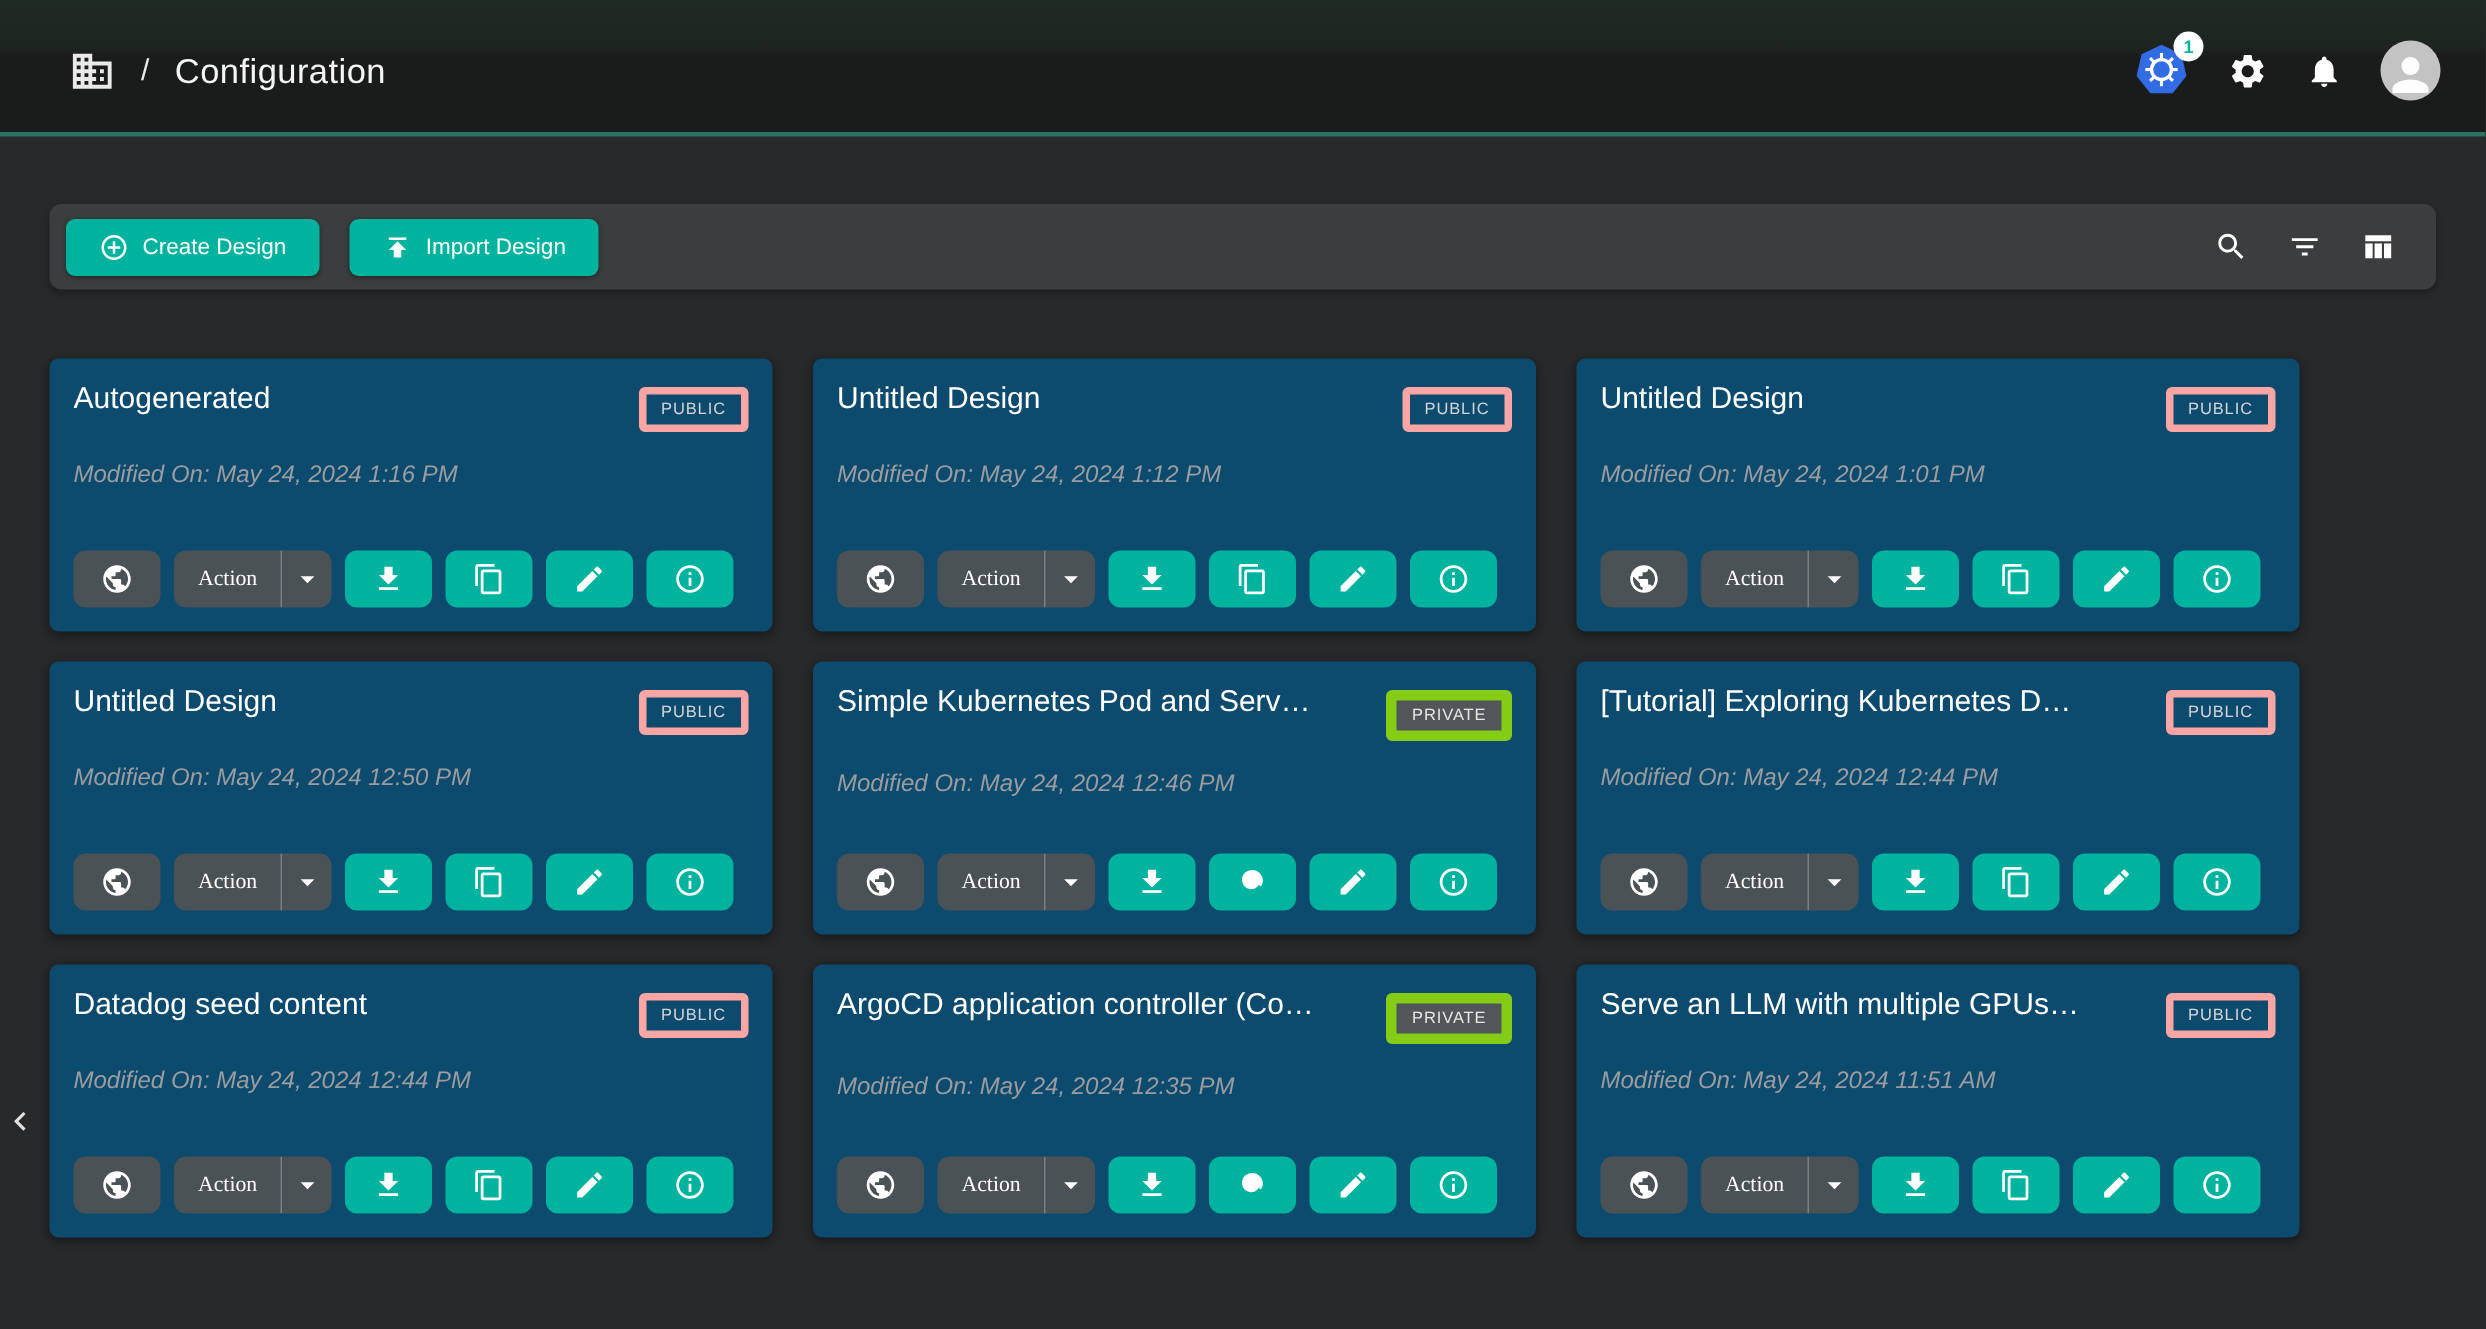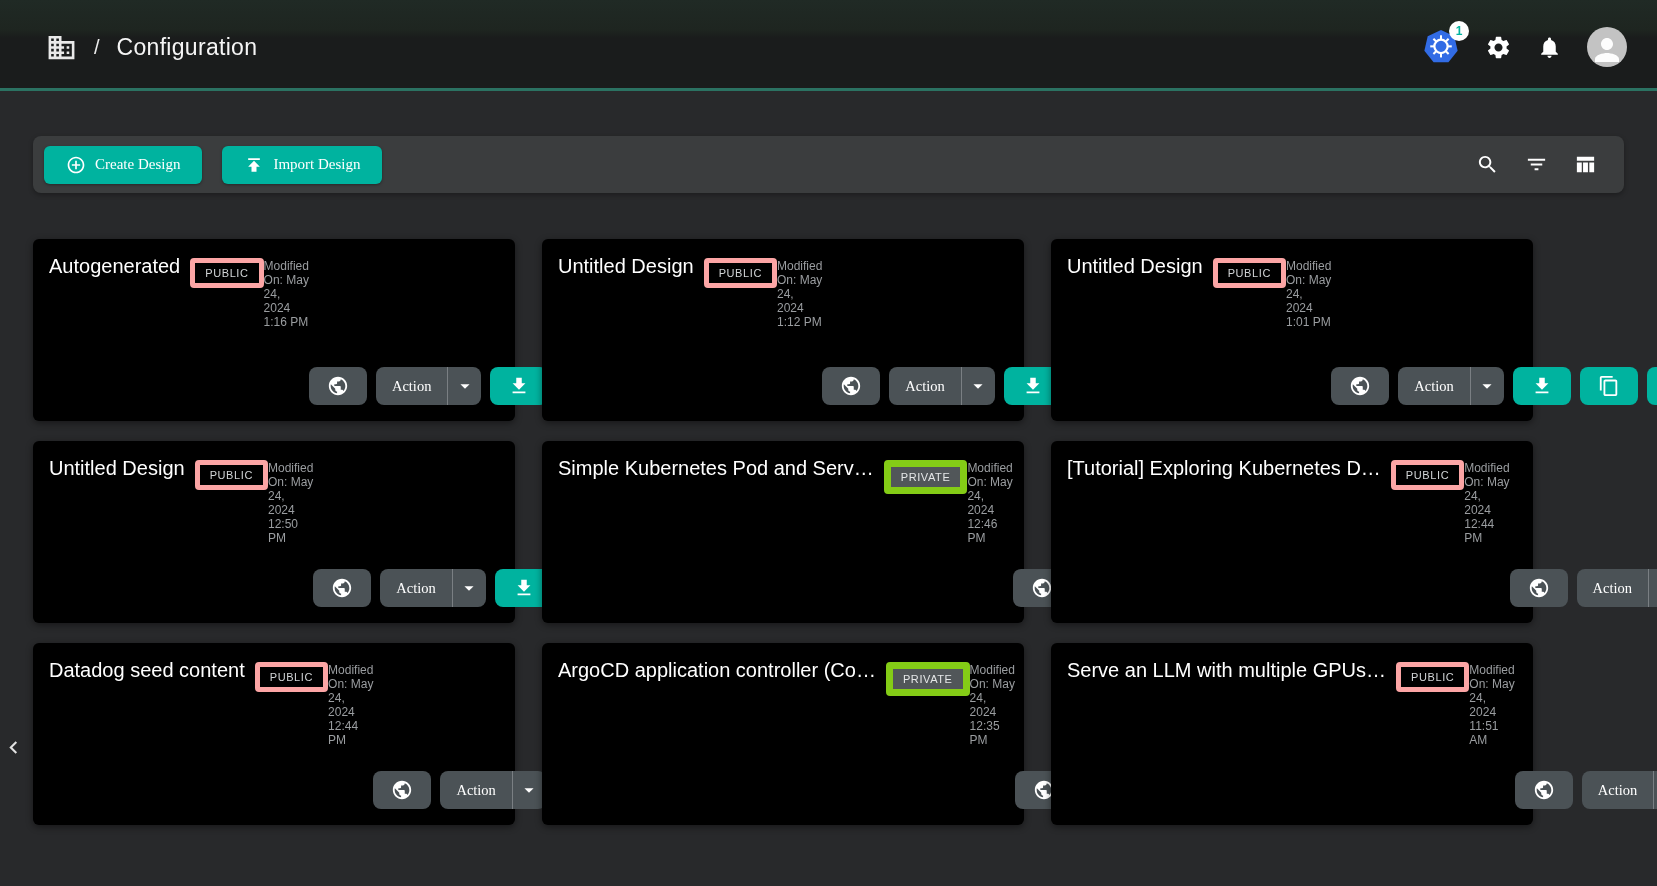--- a/index.html
+++ b/index.html
@@ -26,40 +26,40 @@
   .hicon{color:#fff;cursor:pointer}
   .hicon svg{width:27px;height:27px}
   .bell svg{width:25px;height:25px}
   .avatar{width:40px;height:40px;border-radius:50%;background:#c3c3c3;overflow:hidden;
     display:flex;align-items:center;justify-content:center;cursor:pointer}
   .avatar svg{width:36px;height:36px;fill:#fdfdfd;transform:translateY(3px)}
 
   
   .toolbar{margin:45px 33px 0;height:57px;background:#3b3d3e;border-radius:8px;
     display:flex;align-items:center;padding:0 27px 0 11px;box-shadow:0 2px 5px rgba(0,0,0,.3)}
-  .btn{border:none;cursor:pointer;font-family:Liberation Serif, serif}
+  .btn{border:none;cursor:pointer;font-family:Liberation Sans, sans-serif}
   .btn.teal{background:var(--accent,#00B39F);color:#fff}
   .btn.labeled{height:38px;border-radius:6px;display:flex;align-items:center;gap:9px;
     font-size:15px;padding:0 22px;margin-right:20px;box-shadow:0 1px 3px rgba(0,0,0,.35)}
   .btn-ic svg{width:20px;height:20px;fill:currentColor}
   .t-right{margin-left:auto;display:flex;align-items:center;gap:26px;color:#fff}
   .ticon{cursor:pointer}
   .ticon svg{width:23px;height:23px;fill:currentColor}
 
   
   .grid{margin:46px 0 0 33px;width:1500px;display:grid;
     grid-template-columns:repeat(3,482px);grid-auto-rows:182px;gap:20px 27px}
-  .card{background:#000000;border-radius:6px;padding:16px 16px 16px;display:flex;
-    flex-direction:row;box-shadow:0 2px 7px rgba(0,0,0,.45);cursor:pointer}
+  .card{background:#0c4a6e;border-radius:6px;padding:16px 16px 16px;display:flex;
+    flex-direction:column;box-shadow:0 2px 7px rgba(0,0,0,.45);cursor:pointer}
   .card-top{display:flex;align-items:flex-start;justify-content:space-between;gap:10px}
   .card-title{font-size:20px;color:#fff;white-space:nowrap;overflow:hidden;max-width:365px}
   .badge{flex:none;font-size:11px;letter-spacing:.6px;padding:4px 10px;border-radius:4px;margin-top:3px}
   .badge.outlined{border:5px solid #fca5a5;color:#d2d5d7;background:transparent}
   .badge.filled{border:7px solid #84cc16;color:#e5e7e8;background:#515659}
-  .card-modified{font-size:12px;color:#9a9da0;margin-top:4px}
+  .card-modified{font-size:16px;font-style:italic;color:#9a9da0;margin-top:20px}
   .card-actions{margin-top:auto;display:flex;align-items:center;gap:9px}
   .icon-btn{width:58px;height:38px;border-radius:8px;display:flex;align-items:center;
     justify-content:center;color:#fff}
   .icon-btn svg{width:22px;height:22px;fill:currentColor}
   .gray{background:#4b5256}
   .split{display:flex;height:38px;border-radius:8px;overflow:hidden;background:#4b5256}
   .split-main{background:transparent;color:#fff;font-size:14.5px;padding:0 16px;
     border:none;border-right:1px solid #7a7f83;cursor:pointer;font-family:Liberation Serif, serif}
   .split-caret{background:transparent;border:none;width:33px;display:flex;align-items:center;
     justify-content:center;color:#fff;cursor:pointer}

